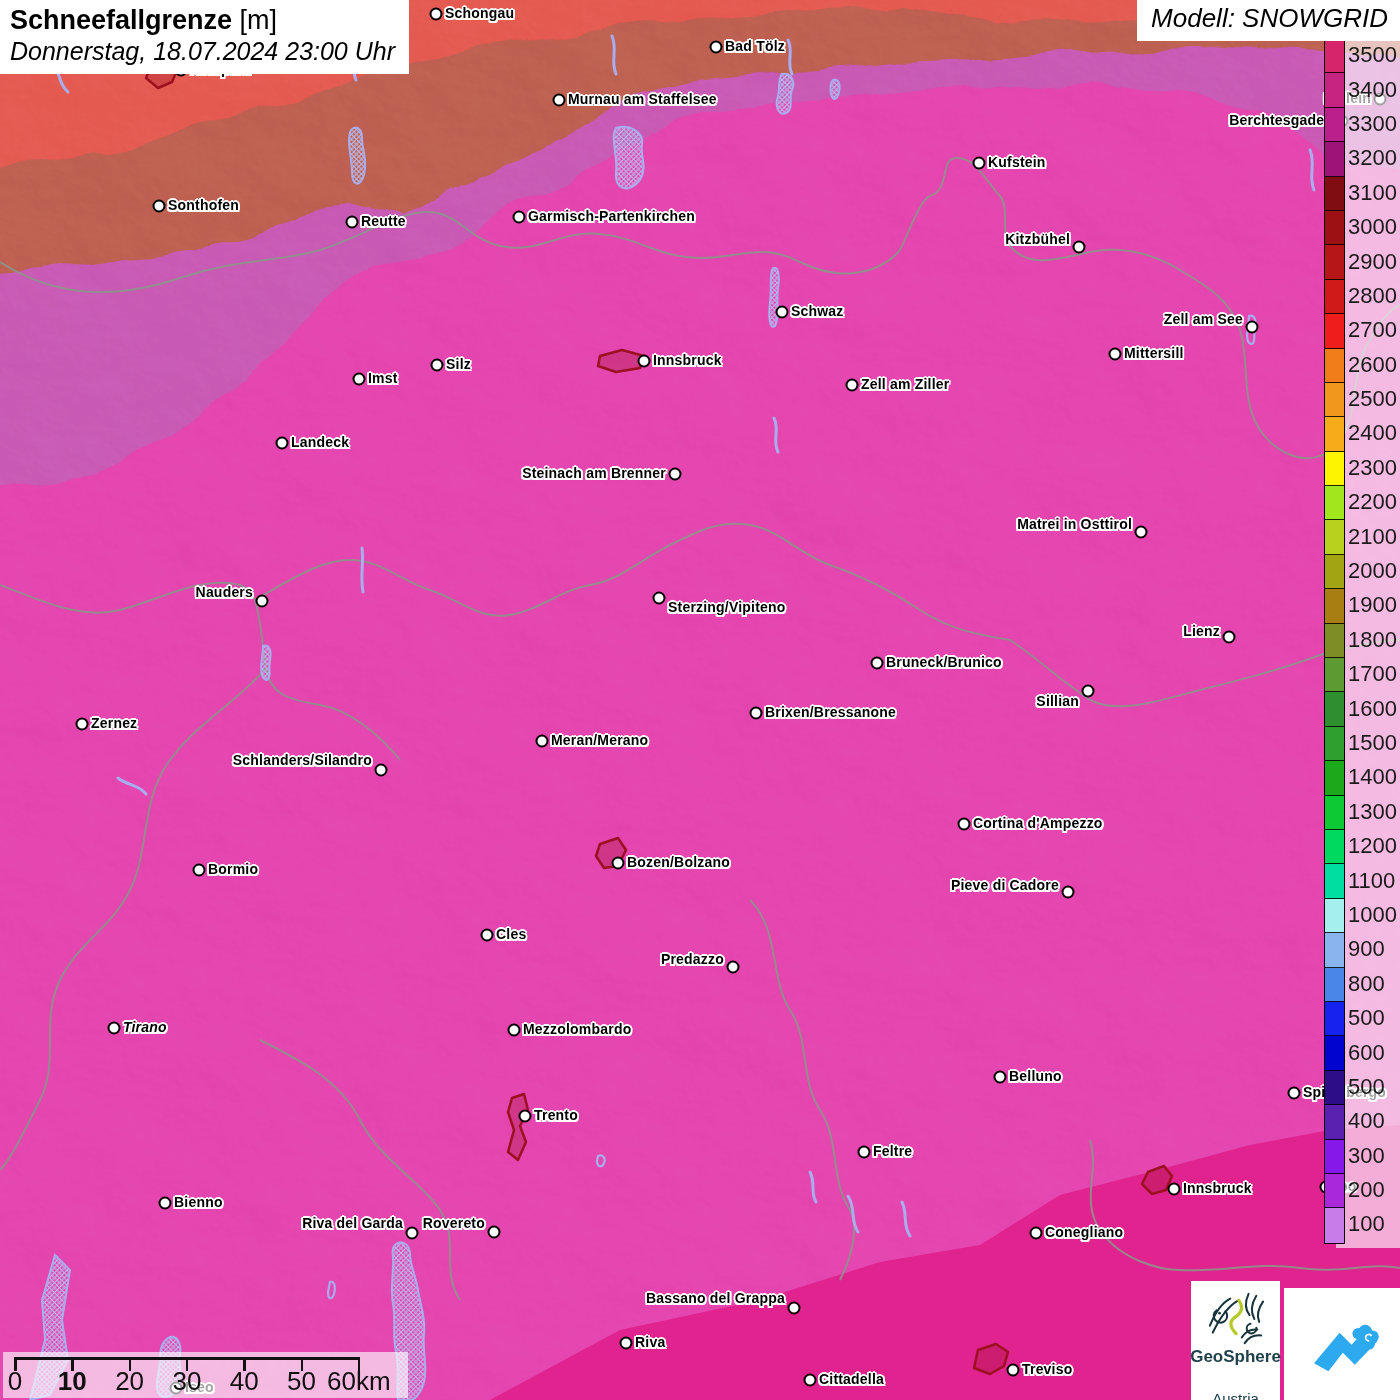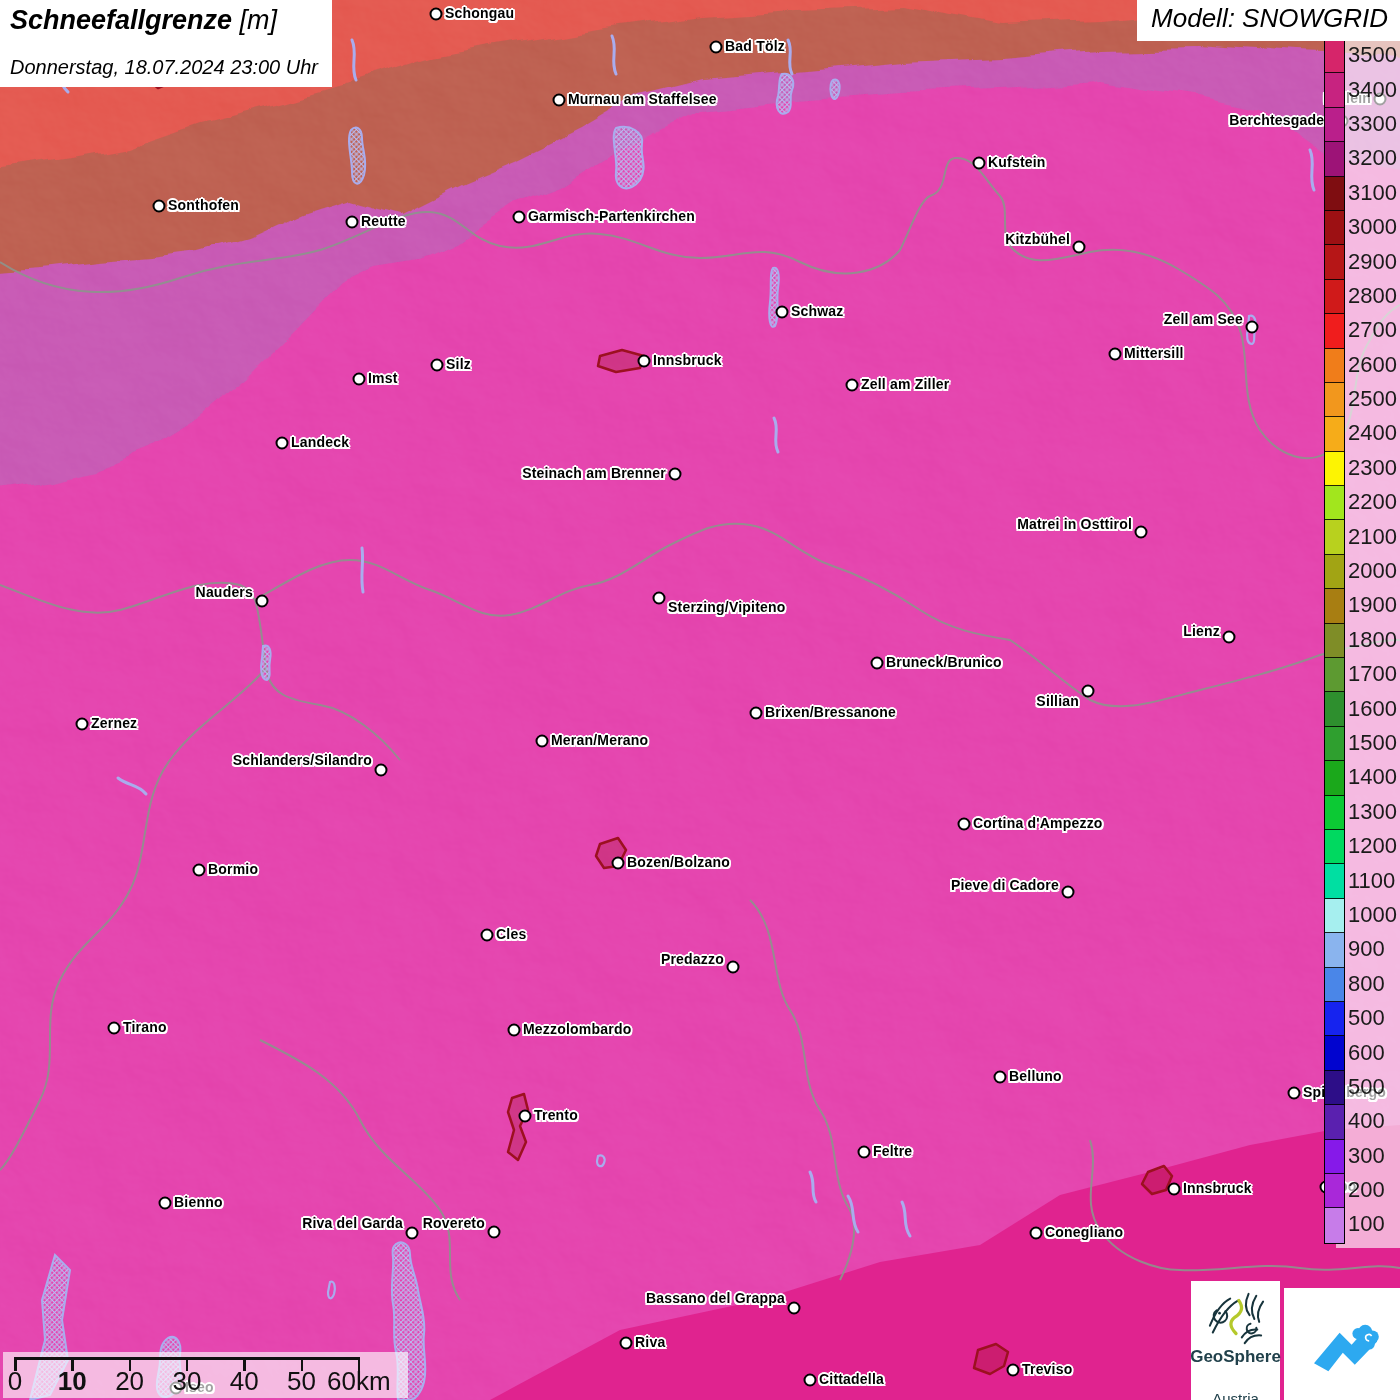--- a/index.html
+++ b/index.html
@@ -15,24 +15,24 @@
             border-radius:50%;transform:translate(-50%,-50%);}
   .city-label{position:absolute;font-size:14px;font-weight:700;color:#000;white-space:nowrap;
       letter-spacing:.2px;
       text-shadow:-1.6px -1.6px 0 #fff,1.6px -1.6px 0 #fff,-1.6px 1.6px 0 #fff,1.6px 1.6px 0 #fff,
                   0 -1.8px 0 #fff,0 1.8px 0 #fff,-1.8px 0 0 #fff,1.8px 0 0 #fff;}
   .city-label.r{transform:translate(0,-55%);}
   .city-label.l{transform:translate(-100%,-55%);}
 
   
   .title-box{position:absolute;left:0;top:0;z-index:8;background:#fff;padding:5px 14px 8px 10px;}
-  .title-line1{font-size:27px;color:#000;font-style:italic;}
+  .title-line1{font-size:27px;color:#000;}
   .title-line1 .t{font-weight:700;}
   .title-line1 .u{font-weight:400;}
-  .title-line2{font-size:20px;font-style:italic;color:#000;margin-top:20px;}
+  .title-line2{font-size:25px;font-style:italic;color:#000;margin-top:1px;}
   .model-box{position:absolute;right:0;top:0;z-index:8;background:#fff;padding:3px 12px 7px 14px;}
   .model-label{font-size:26px;font-style:italic;color:#000;white-space:nowrap;}
 
   
   .legend-strip{position:absolute;left:1336px;top:36px;width:64px;height:1212px;
                 background:rgba(255,255,255,.63);z-index:5;}
   .legend-bar{position:absolute;left:1324px;top:38px;width:19px;z-index:6;
               border:1.5px solid #000;box-sizing:content-box;}
   .legend-cell{width:100%;border-bottom:1px solid rgba(0,0,0,.85);box-sizing:border-box;}
   .legend-cell:last-child{border-bottom:none;}
@@ -286,21 +286,21 @@
       <div class="city">
         <div class="city-dot" style="left: 483px; top: 935px;"></div>
         <div class="city-label r" style="top: 935px; left: 492px;">Cles</div>
       </div>
       <div class="city">
         <div class="city-dot" style="left: 729px; top: 967px;"></div>
         <div class="city-label l" style="top: 960px; left: 720px;">Predazzo</div>
       </div>
       <div class="city">
         <div class="city-dot" style="left: 110px; top: 1028px;"></div>
-        <div class="city-label r" style="top: 1028px; left: 119px;">Tirano</div>
+        <div class="city-label r" style="top: 1028px; left: 119px; font-style: italic;">Tirano</div>
       </div>
       <div class="city">
         <div class="city-dot" style="left: 510px; top: 1030px;"></div>
         <div class="city-label r" style="top: 1030px; left: 519px; text-align: right;">Mezzolombardo</div>
       </div>
       <div class="city">
         <div class="city-dot" style="left: 996px; top: 1077px;"></div>
         <div class="city-label r" style="top: 1077px; left: 1005px;">Belluno</div>
       </div>
       <div class="city">

